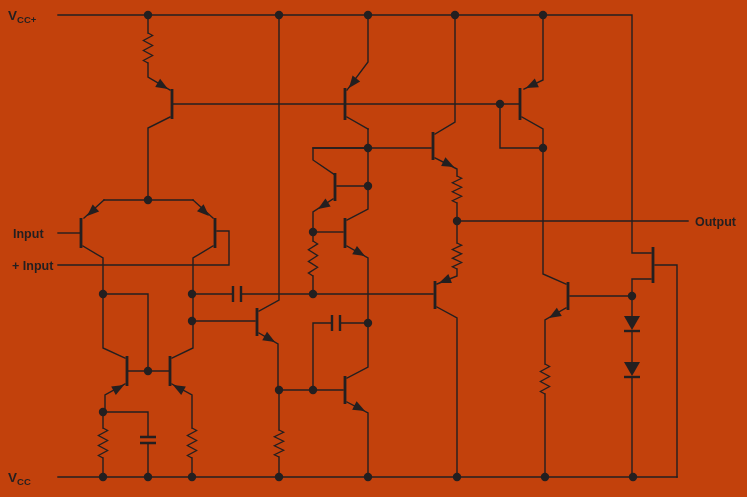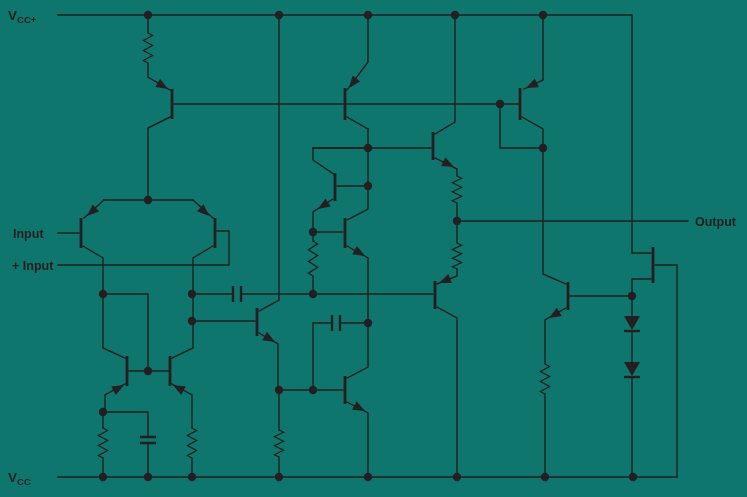--- a/index.html
+++ b/index.html
@@ -1,16 +1,16 @@
 <!DOCTYPE html>
 <html><head>
 <meta charset="utf-8">
 <style>
   html,body{margin:0;padding:0;background:#ffffff;}
-  .stage{position:relative;width:747px;height:497px;background:#0f766e;overflow:hidden;
+  .stage{position:relative;width:747px;height:497px;background:#c2410c;overflow:hidden;
          font-family:"Liberation Sans", sans-serif;}
   svg{display:block}
   .lbl{font-family:"Liberation Sans", sans-serif;font-weight:bold;fill:#231f20;}
   .t-main{font-size:13.5px;}
   .t-sub{font-size:9.5px;}
   .t-io{font-size:12.5px;}
 </style>
 </head>
 <body>
 

